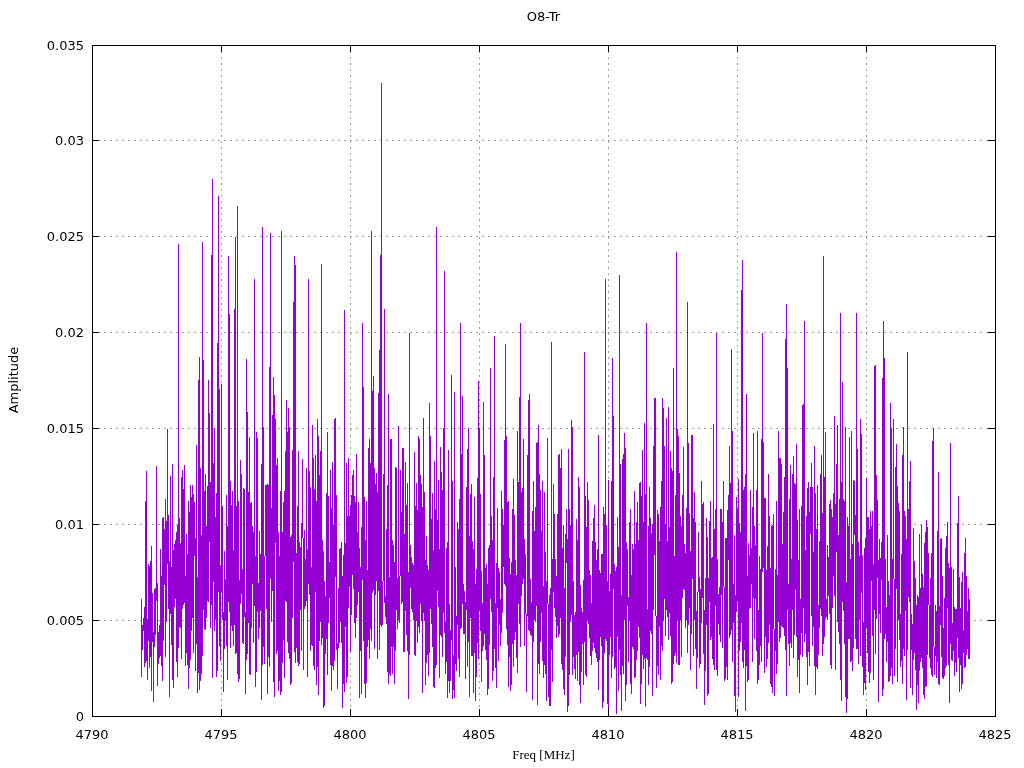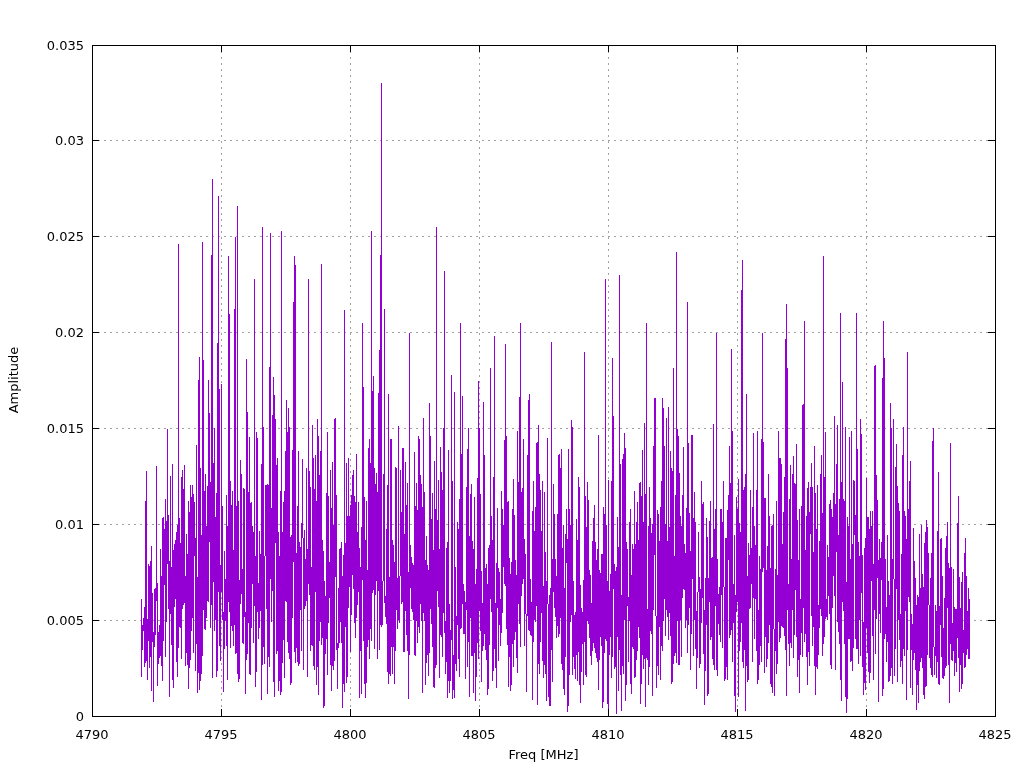--- a/index.html
+++ b/index.html
@@ -22,20 +22,21 @@
     white-space: nowrap;
   }
   .xlabel {
     position: absolute;
     left: 92px;
     top: 747px;
     width: 903px;
     text-align: center;
     font-size: 13px;
     white-space: nowrap;
+    font-family: Liberation Serif, serif;
   }
   .ylabel {
     position: absolute;
     left: -86px;
     top: 372px;
     width: 200px;
     height: 16px;
     line-height: 16px;
     text-align: center;
     font-size: 13px;
@@ -106,15 +107,16 @@
       <text x="995" y="739" text-anchor="middle">4825</text>
       <text x="84" y="720.5" text-anchor="end">0</text>
       <text x="84" y="624.6428571428571" text-anchor="end">0.005</text>
       <text x="84" y="528.7857142857143" text-anchor="end">0.01</text>
       <text x="84" y="432.9285714285715" text-anchor="end">0.015</text>
       <text x="84" y="337.0714285714286" text-anchor="end">0.02</text>
       <text x="84" y="241.21428571428572" text-anchor="end">0.025</text>
       <text x="84" y="145.357142857143" text-anchor="end">0.03</text>
       <text x="84" y="49.5" text-anchor="end">0.035</text>
     </svg>
+  <div class="chart-title">O8-Tr</div>
   <div class="ylabel">Amplitude</div>
   <div class="xlabel">Freq [MHz]</div>
 </div>
 
 </body></html>

